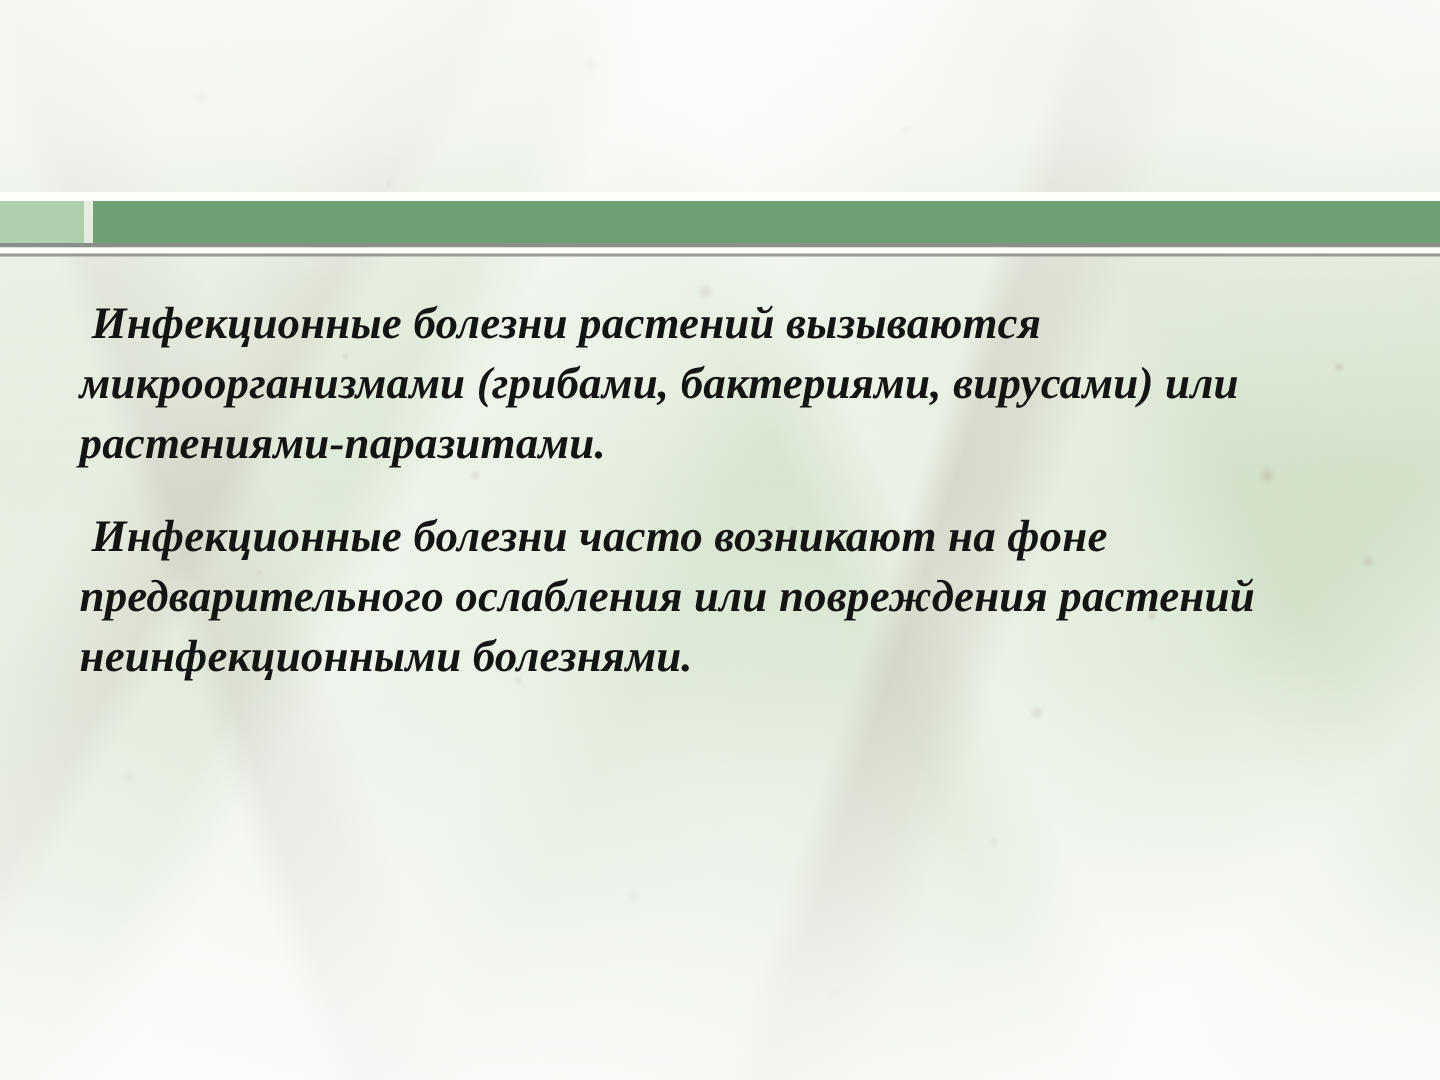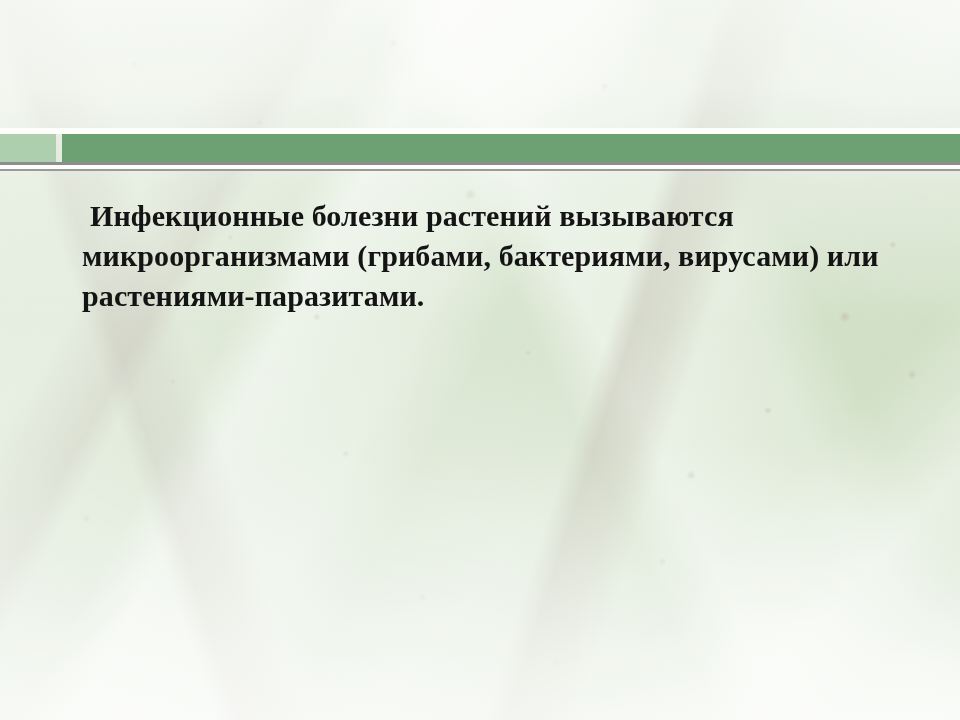--- a/index.html
+++ b/index.html
@@ -132,23 +132,24 @@
   .banner-rule-2 {
     position: absolute;
     left: 0; top: 41px;
     width: 960px; height: 2px;
     background: #9a9a9a;
   }
 
   
   .content {
     position: absolute;
-    left: 82px;
+    left: 53px;
     top: 196px;
     width: 830px;
+    font-style: italic;
   }
   .para {
     margin: 0 0 22px 0;
     color: #141414;
     font-weight: bold;
     font-size: 30px;
     line-height: 40px;
     text-indent: 8px;
     letter-spacing: 0.1px;
   }
@@ -167,15 +168,16 @@
     <div class="banner-white-top"></div>
     <div class="banner-block-left"></div>
     <div class="banner-bar"></div>
     <div class="banner-rule-1"></div>
     <div class="banner-rule-gap"></div>
     <div class="banner-rule-2"></div>
   </div>
 
   <div class="content">
     <p class="para">Инфекционные болезни растений вызываются микроорганизмами (грибами, бактериями, вирусами) или растениями-паразитами.</p>
+    <p class="para">Инфекционные болезни часто возникают на фоне предварительного ослабления или повреждения растений неинфекционными болезнями.</p>
   </div>
 
 </div>
 
 </body></html>

